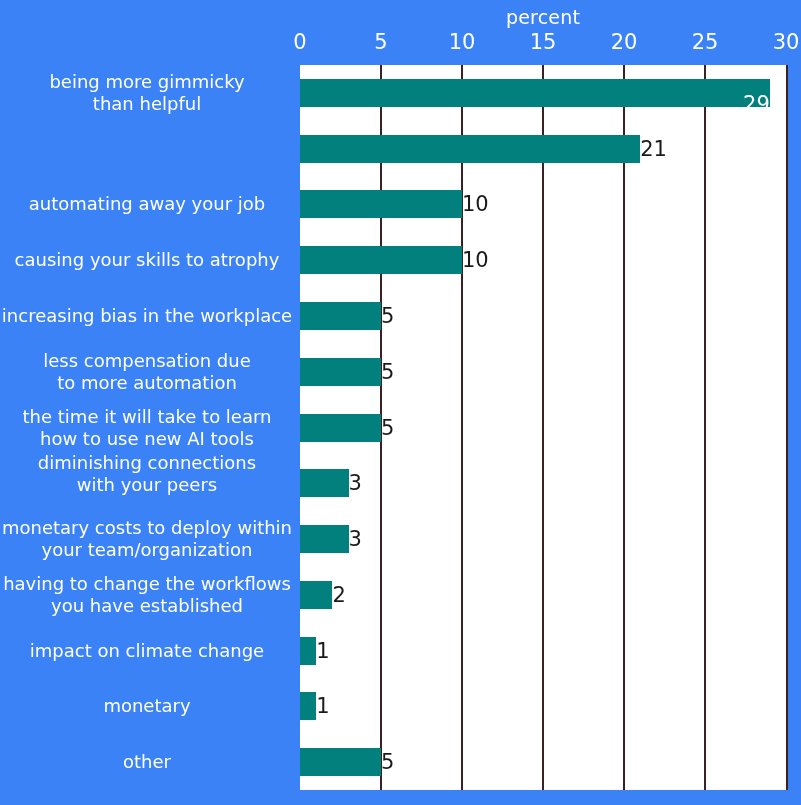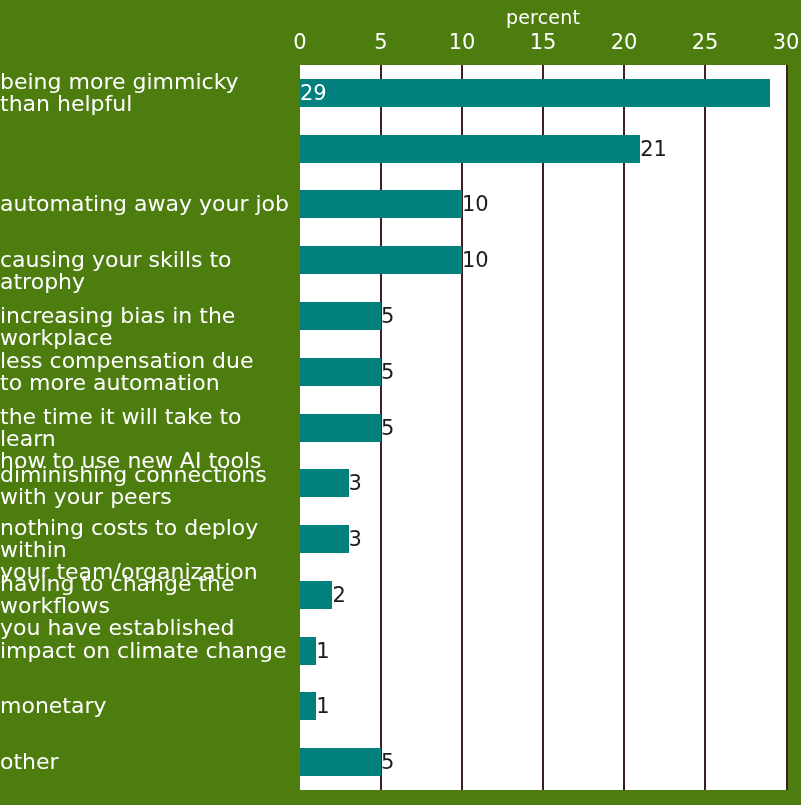--- a/index.html
+++ b/index.html
@@ -14,21 +14,21 @@
     overflow: hidden;
     position: relative;
   }
 
   #chart-root {
     position: absolute;
     left: 0;
     top: 0;
     width: 801px;
     height: 805px;
-    background: #4d7c0f;
+    background: #3b82f6;
   }
 
   
   #axis-title {
     position: absolute;
     left: 300px;
     top: 6px;
     width: 486px;
     text-align: center;
     color: #FFFFFF;
@@ -93,38 +93,40 @@
     line-height: 28px;
     font-size: 21px;
     white-space: nowrap;
   }
   .bar-value.outside {
     color: #1A1A1A;
     padding-left: 0;
   }
   .bar-value.inside {
     color: #FFFFFF;
+    text-align: right;
     padding-right: 5px;
+    margin-top: 11px;
   }
 
   
   #category-labels {
     position: absolute;
     left: 0;
     top: 65px;
     width: 297px;
     height: 725px;
   }
   .cat-label {
     position: absolute;
     right: 3px;
     width: 294px;
-    text-align: left;
-    color: #FFFFFF;
-    font-size: 22px;
+    text-align: center;
+    color: #FFFFFF;
+    font-size: 18px;
     line-height: 22px;
     white-space: pre-line;
   }
 </style>
 </head>
 <body>
 
 <div id="chart-root">
 
   <div id="axis-title">percent</div>
@@ -177,23 +179,23 @@
   <div id="category-labels">
       <div class="cat-label" style="top: 5.88462px;">being more gimmicky
 than helpful</div>
       <div class="cat-label" style="top: 128.423px;">automating away your job</div>
       <div class="cat-label" style="top: 184.192px;">causing your skills to atrophy</div>
       <div class="cat-label" style="top: 239.962px; margin-left: 44px;">increasing bias in the workplace</div>
       <div class="cat-label" style="top: 284.731px;">less compensation due
 to more automation</div>
       <div class="cat-label" style="top: 340.5px;">the time it will take to learn
 how to use new AI tools</div>
-      <div class="cat-label" style="top: 399px; margin-left: 46px;">diminishing connections
+      <div class="cat-label" style="top: 387px; margin-left: 46px;">diminishing connections
 with your peers</div>
-      <div class="cat-label" style="top: 452.038px;">nothing costs to deploy within
+      <div class="cat-label" style="top: 452.038px;">monetary costs to deploy within
 your team/organization</div>
       <div class="cat-label" style="top: 507.808px;">having to change the workflows
 you have established</div>
       <div class="cat-label" style="top: 574.577px;">impact on climate change</div>
       <div class="cat-label" style="top: 630.346px;">monetary</div>
       <div class="cat-label" style="top: 686.115px; padding-left: 13px;">other</div>
     </div>
 
 </div>
 

